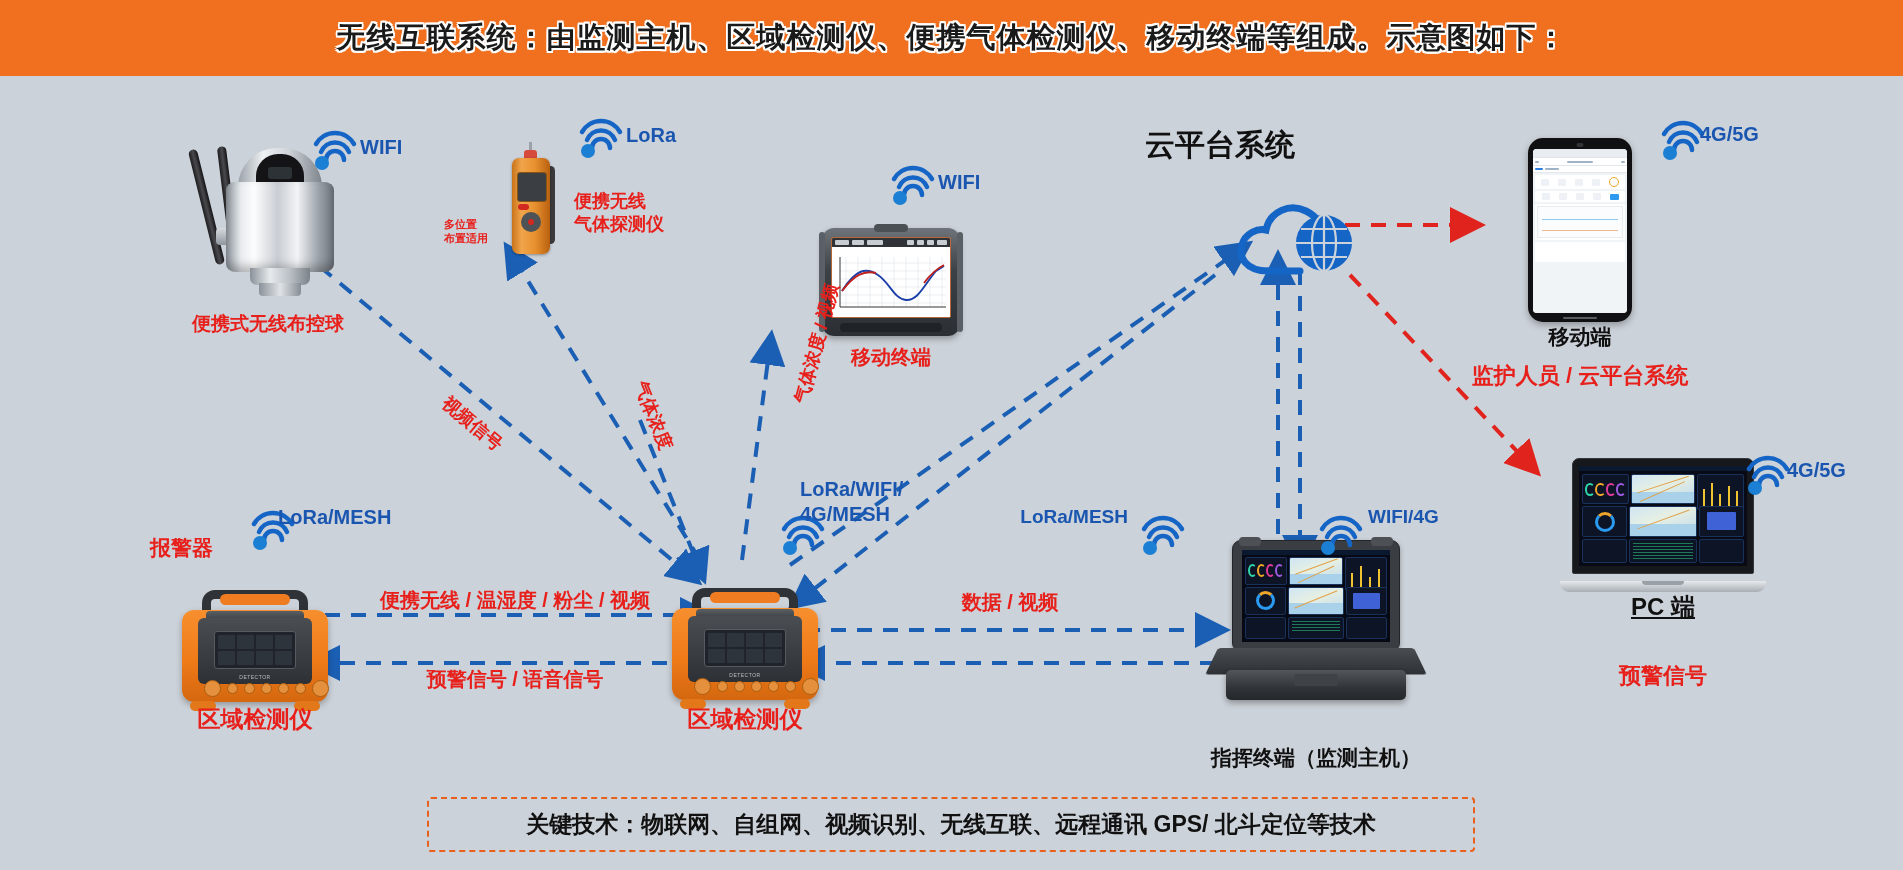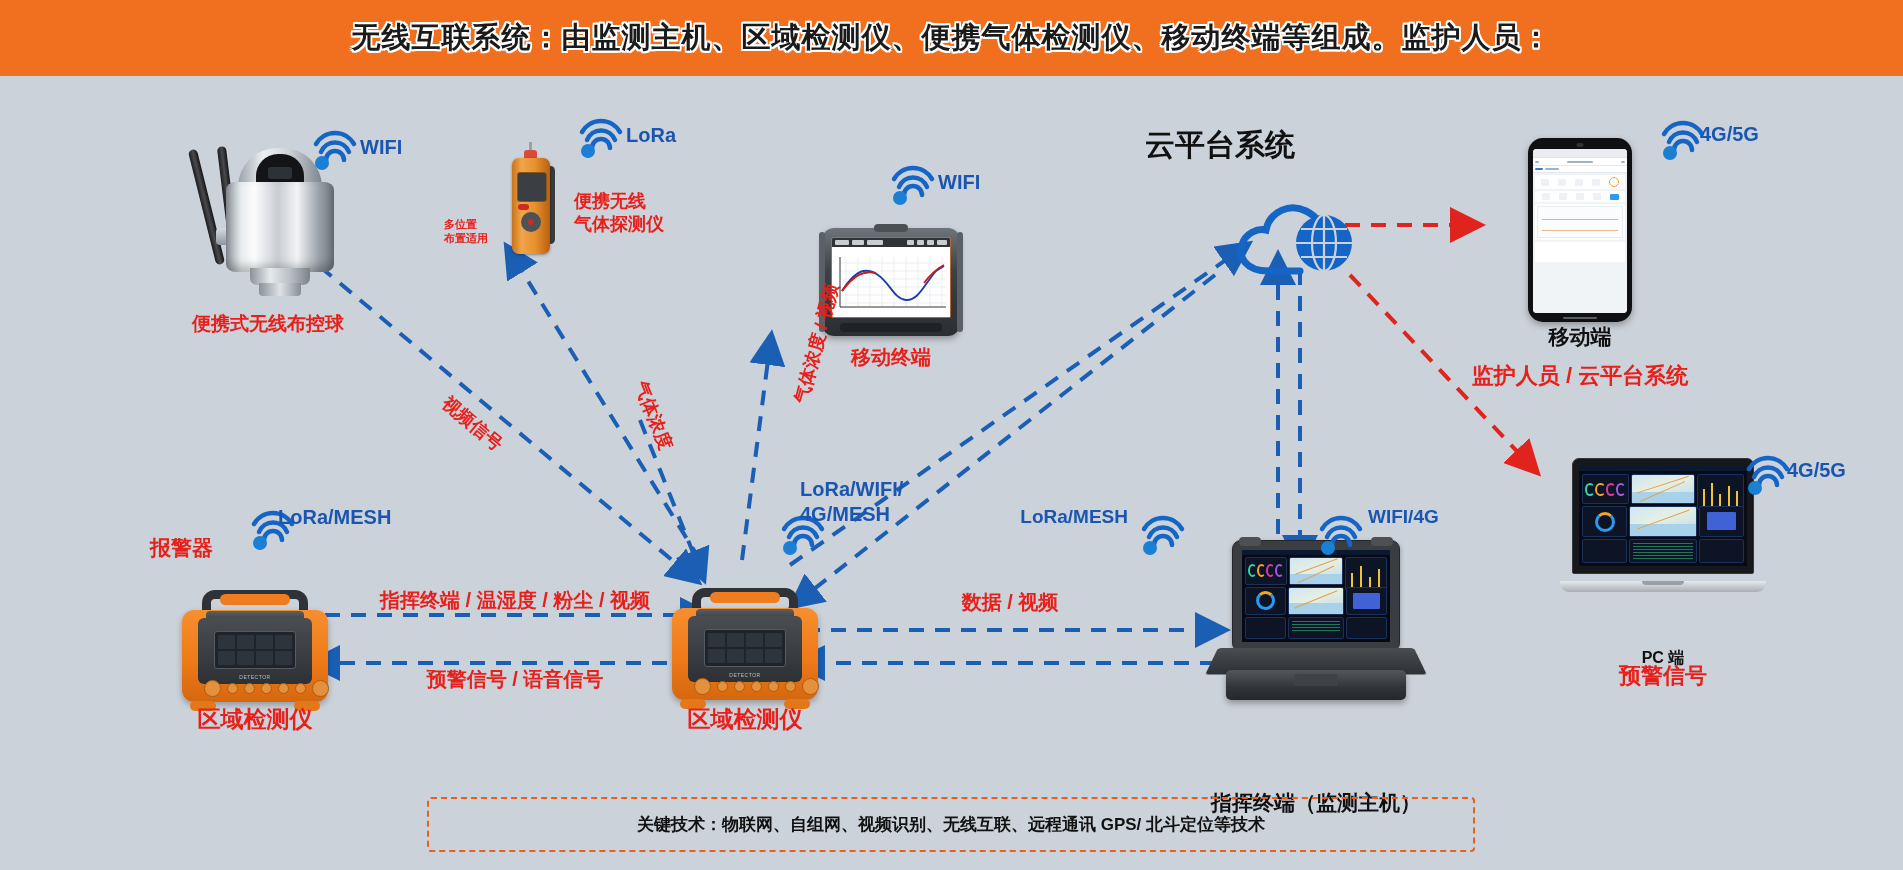--- a/index.html
+++ b/index.html
@@ -160,31 +160,31 @@
   .ad .knobs i.big{width:15px;height:15px;}
   .ad .foot{position:absolute;bottom:-5px;width:26px;height:10px;border-radius:5px;background:#e2781a;}
   .ad .brand{position:absolute;left:50%;transform:translateX(-50%);bottom:26px;font-size:5px;color:#b9bec4;letter-spacing:.5px;}
 
   
   .keybox{
     position:absolute;left:427px;top:797px;width:1048px;height:55px;
     border:2px dashed #e8601b;border-radius:4px;
     display:flex;align-items:center;justify-content:center;box-sizing:border-box;
   }
-  .keybox span{font-size:17px;font-weight:bold;color:#111;white-space:nowrap;}
+  .keybox span{font-size:23px;font-weight:bold;color:#111;white-space:nowrap;}
 
   .rot{transform-origin:left top;}
 </style>
 </head>
 <body>
 
 <div class="stage">
 
   <div class="banner">
-    <div class="banner-title">无线互联系统：由监测主机、区域检测仪、便携气体检测仪、移动终端等组成。监护人员：</div>
+    <div class="banner-title">无线互联系统：由监测主机、区域检测仪、便携气体检测仪、移动终端等组成。示意图如下：</div>
   </div>
 
   <svg id="wires" viewBox="0 0 1903 870">
     <defs>
       <marker id="abh" markerWidth="9" markerHeight="9" refX="5" refY="4.5" orient="auto">
         <path d="M0,0 L9,4.5 L0,9 z" fill="#1b5fb4"></path>
       </marker>
       <marker id="arh" markerWidth="9" markerHeight="9" refX="5" refY="4.5" orient="auto">
         <path d="M0,0 L9,4.5 L0,9 z" fill="#e0231c"></path>
       </marker>
@@ -435,21 +435,21 @@
   </div>
   <div class="wifi" style="left:1745px;top:455px;">
     <svg viewBox="0 0 46 40">
       <path d="M4 14 A22 22 0 0 1 42 14" stroke="#1565c6" stroke-width="4.5" fill="none" stroke-linecap="round"></path>
       <path d="M9 22 A15 15 0 0 1 37 22" stroke="#1565c6" stroke-width="4.5" fill="none" stroke-linecap="round"></path>
       <path d="M14 30 A8.5 8.5 0 0 1 32 30" stroke="#1565c6" stroke-width="4.5" fill="none" stroke-linecap="round"></path>
       <circle cx="10" cy="33" r="7" fill="#1b7fd4"></circle>
     </svg>
   </div>
   <div class="lbl lbl-blue" style="left:1787px;top:458px;font-size:20px;">4G/5G</div>
-  <div class="lbl lbl-black lbl-c" style="left:1663px;top:648px;font-size:16px;">PC 端</div>
+  <div class="lbl lbl-black lbl-c" style="left:1663px;top:592px;font-size:24px;text-decoration:underline;">PC 端</div>
   <div class="lbl lbl-red lbl-c" style="left:1663px;top:662px;font-size:22px;">预警信号</div>
 
   <div class="rlap abs" style="left:1218px;top:540px;">
     <div class="lid">
       <div class="ear" style="left:6px"></div>
         <div class="ear" style="right:6px"></div>
       <div class="scr">
         <div class="dash">
           <div class="title"></div>
           <div class="row" style="margin-top:4px;">
@@ -513,21 +513,21 @@
   <div class="lbl lbl-blue" style="left:1128px;top:505px;font-size:19px;transform:translateX(-100%);">LoRa/MESH</div>
   <div class="wifi" style="left:1318px;top:515px;">
     <svg viewBox="0 0 46 40">
       <path d="M4 14 A22 22 0 0 1 42 14" stroke="#1565c6" stroke-width="4.5" fill="none" stroke-linecap="round"></path>
       <path d="M9 22 A15 15 0 0 1 37 22" stroke="#1565c6" stroke-width="4.5" fill="none" stroke-linecap="round"></path>
       <path d="M14 30 A8.5 8.5 0 0 1 32 30" stroke="#1565c6" stroke-width="4.5" fill="none" stroke-linecap="round"></path>
       <circle cx="10" cy="33" r="7" fill="#1b7fd4"></circle>
     </svg>
   </div>
   <div class="lbl lbl-blue" style="left:1368px;top:505px;font-size:19px;">WIFI/4G</div>
-  <div class="lbl lbl-black lbl-c" style="left:1316px;top:745px;font-size:21px;margin-top:45px;">指挥终端（监测主机）</div>
+  <div class="lbl lbl-black lbl-c" style="left:1316px;top:745px;font-size:21px;">指挥终端（监测主机）</div>
 
   <div class="ad abs" style="left:180px;top:590px;">
     <div class="handle"></div>
       <div class="hgrip"></div>
     <div class="shell"></div>
     <div class="vent"></div>
     <div class="face"></div>
     <div class="lcd">
         <span></span>
         <span></span>
@@ -600,21 +600,21 @@
       <path d="M14 30 A8.5 8.5 0 0 1 32 30" stroke="#1565c6" stroke-width="4.5" fill="none" stroke-linecap="round"></path>
       <circle cx="10" cy="33" r="7" fill="#1b7fd4"></circle>
     </svg>
   </div>
   <div class="lbl lbl-blue" style="left:800px;top:477px;font-size:20px;white-space:pre;">LoRa/WIFI/
 4G/MESH</div>
 
   <div class="lbl lbl-red rot" style="left:452px;top:392px;font-size:18px;transform:rotate(40deg);">视频信号</div>
   <div class="lbl lbl-red rot" style="left:650px;top:378px;font-size:18px;transform:rotate(68deg);">气体浓度</div>
   <div class="lbl lbl-red rot" style="left:790px;top:400px;font-size:18px;transform:rotate(-75deg);">气体浓度 / 视频</div>
-  <div class="lbl lbl-red lbl-c" style="left:515px;top:588px;font-size:20px;">指挥终端 / 温湿度 / 粉尘 / 视频</div>
+  <div class="lbl lbl-red lbl-c" style="left:515px;top:588px;font-size:20px;">便携无线 / 温湿度 / 粉尘 / 视频</div>
   <div class="lbl lbl-red lbl-c" style="left:515px;top:667px;font-size:20px;">预警信号 / 语音信号</div>
   <div class="lbl lbl-red lbl-c" style="left:1010px;top:590px;font-size:20px;">数据 / 视频</div>
 
   <div class="keybox">
     <span>关键技术：物联网、自组网、视频识别、无线互联、远程通讯 GPS/ 北斗定位等技术</span>
   </div>
 
 </div>
 
 </body></html>

